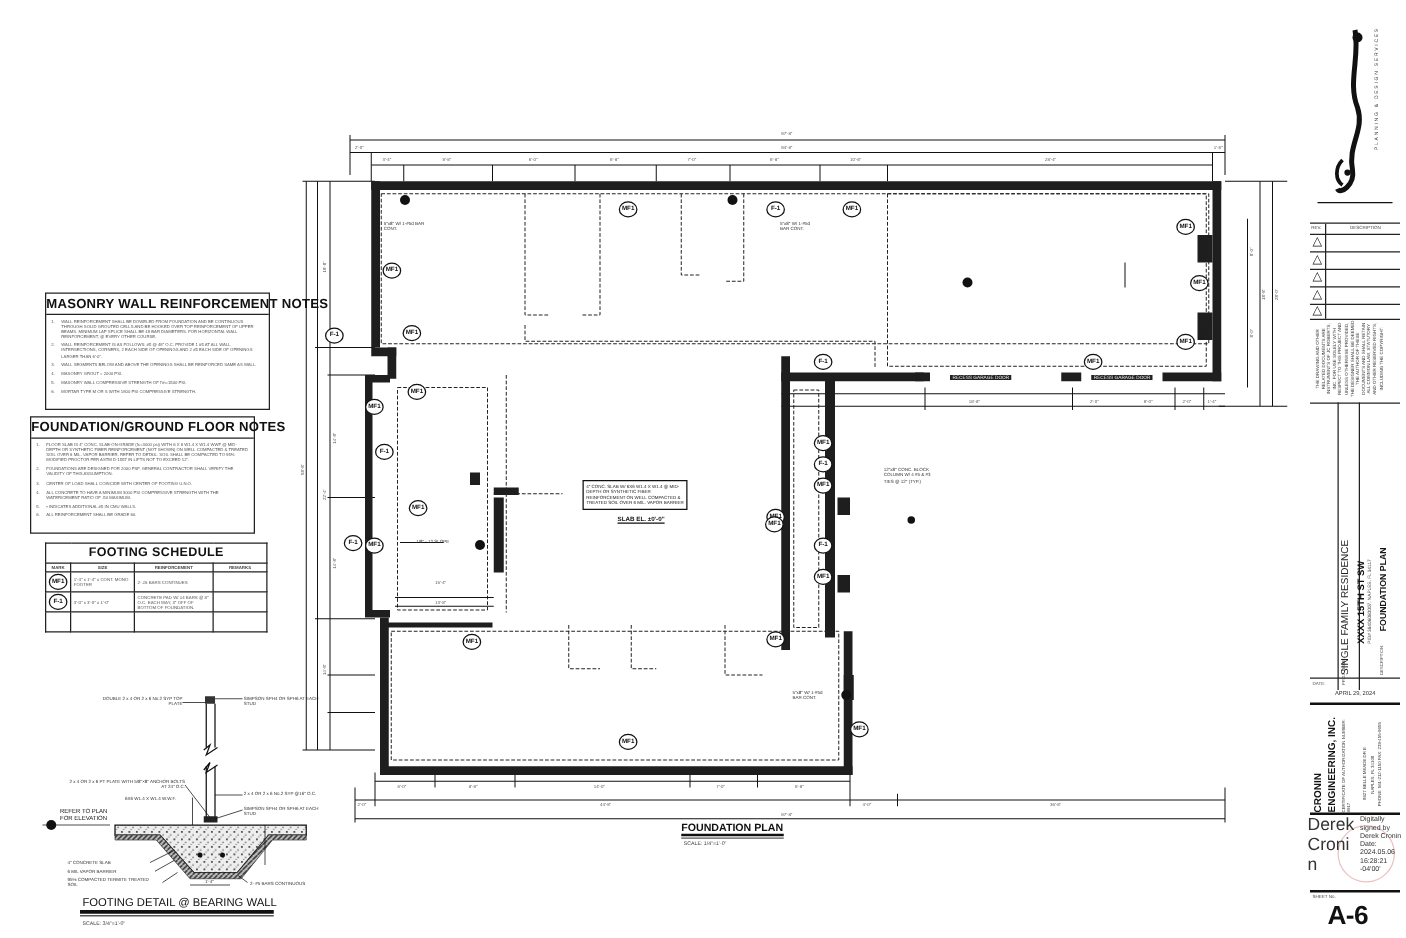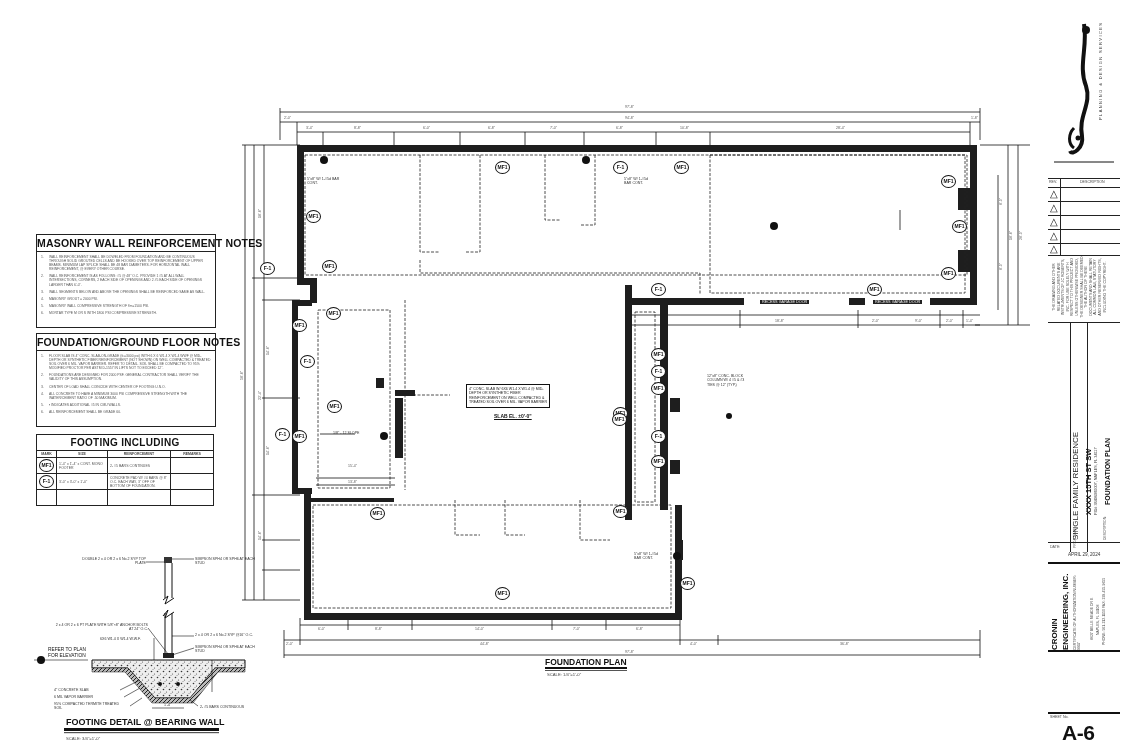--- a/index.html
+++ b/index.html
@@ -50,21 +50,21 @@
         <span class="n">5.</span>
         <span>MASONRY WALL COMPRESSIVE STRENGTH OF f'm=1500 PSI.</span>
       </li>
     <li>
         <span class="n">6.</span>
         <span>MORTAR TYPE M OR S WITH 1800 PSI COMPRESSIVE STRENGTH.</span>
       </li>
   </ul>
 </div>
 
-<div class="notes-box" style="left:36px;top:333px;width:178px;height:92px;">
+<div class="notes-box" style="left:24px;top:333px;width:178px;height:92px;">
   <div class="notes-title">FOUNDATION/GROUND FLOOR NOTES</div>
   <ul class="notes-list">
     <li>
         <span class="n">1.</span>
         <span>FLOOR SLAB IS 4" CONC. SLAB-ON-GRADE (fc=3000 psi) WITH 6 X 6 W1.4 X W1.4 WWF @ MID-DEPTH OR SYNTHETIC FIBER REINFORCEMENT (NOT SHOWN) ON WELL COMPACTED &amp; TREATED SOIL OVER 6 MIL. VAPOR BARRIER. REFER TO DETAIL. SOIL SHALL BE COMPACTED TO 95% MODIFIED PROCTOR PER ASTM D-1557 IN LIFTS NOT TO EXCEED 12".</span>
       </li>
     <li>
         <span class="n">2.</span>
         <span>FOUNDATIONS ARE DESIGNED FOR 2000 PSF. GENERAL CONTRACTOR SHALL VERIFY THE VALIDITY OF THIS ASSUMPTION.</span>
       </li>
@@ -83,21 +83,21 @@
     <li>
         <span class="n">6.</span>
         <span>ALL REINFORCEMENT SHALL BE GRADE 60.</span>
       </li>
   </ul>
 </div>
 
 <table class="fs" style="left:36px;top:434px;width:178px;">
   <tbody>
       <tr>
-        <td colspan="4" class="fs-title">FOOTING INCLUDING</td>
+        <td colspan="4" class="fs-title">FOOTING SCHEDULE</td>
       </tr>
   <tr>
     <th style="width:14px">MARK</th>
     <th style="width:46px">SIZE</th>
     <th style="width:58px">REINFORCEMENT</th>
     <th>REMARKS</th>
   </tr>
   <tr style="height:16px">
     <td style="text-align:center"><span class="tag">MF1</span></td>
     <td>1'-4" x 1'-4" x CONT. MONO FOOTER</td>
@@ -173,21 +173,21 @@
   <div class="small-note" style="left:22px;top:103px;white-space:normal;width:96px;text-align:right;">2 x 4 OR 2 x 6 PT PLATE WITH 5/8"×8" ANCHOR BOLTS AT 24" O.C.</div>
   <div class="small-note" style="left:70px;top:117px;">6X6 W1.4 X W1.4 W.W.F.</div>
   <div class="small-note" style="left:165px;top:113px;white-space:normal;width:62px;">2 x 4 OR 2 x 6 No.2 SYP @16" O.C.</div>
   <div class="small-note" style="left:165px;top:125px;white-space:normal;width:60px;">SIMPSON SPH4 OR SPH6 AT EACH STUD</div>
   <div class="small-note" style="left:18px;top:127px;font-size:4.8px;line-height:5.5px;white-space:normal;width:42px;color:#111;">REFER TO PLAN FOR ELEVATION</div>
   <div class="small-note" style="left:24px;top:168px;">4" CONCRETE SLAB</div>
   <div class="small-note" style="left:24px;top:175px;">6 MIL VAPOR BARRIER</div>
   <div class="small-note" style="left:24px;top:182px;white-space:normal;width:72px;">95% COMPACTED TERMITE TREATED SOIL</div>
   <div class="small-note" style="left:170px;top:185px;">2- #5 BARS CONTINUOUS</div>
   <div class="small-note" style="left:134px;top:183px;">1'-4"</div>
-  <div class="abs" style="left:36px;top:197px;font-size:9px;font-weight:bold;white-space:nowrap;">FOOTING DETAIL @ BEARING WALL</div>
+  <div class="abs" style="left:36px;top:197px;font-size:9px;font-weight:normal;white-space:nowrap;">FOOTING DETAIL @ BEARING WALL</div>
   <div class="abs" style="left:36px;top:216px;font-size:4.2px;color:#444;white-space:nowrap;">SCALE: 3/4"=1'-0"</div>
 </div>
 
 <div class="abs" style="left:240px;top:100px;width:790px;height:560px;">
   <svg width="790" height="560">
     <g stroke="#111" stroke-width="0.8" fill="none">
 
       <line x1="40" y1="12" x2="740" y2="12"></line>
       <line x1="40" y1="8" x2="40" y2="40"></line>
         <line x1="740" y1="8" x2="740" y2="40"></line>
@@ -462,16 +462,31 @@
   <div class="abs" style="left:4px;top:562px;width:72px;height:1.5px;background:#111;"></div>
 
   <div class="rot" style="left:6px;top:650px;font-size:8px;font-weight:bold;">CRONIN</div>
   <div class="rot" style="left:17px;top:650px;font-size:8px;font-weight:bold;">ENGINEERING, INC.</div>
   <div class="rot" style="left:29px;top:650px;font-size:3.5px;color:#444;white-space:normal;width:80px;">CERTIFICATE OF AUTHORIZATION NUMBER: 9917</div>
   <div class="rot" style="left:46px;top:640px;font-size:3.5px;color:#444;">8627 BELLE MEADE DR E</div>
   <div class="rot" style="left:52px;top:635px;font-size:3.5px;color:#444;">NAPLES, FL 34108</div>
   <div class="rot" style="left:58px;top:645px;font-size:3.5px;color:#444;">PHONE: 561-212-1150 FAX: 239-455-9655</div>
   <div class="abs" style="left:4px;top:650px;width:72px;height:1.5px;background:#111;"></div>
 
+  <div class="abs" style="left:2px;top:652px;width:78px;height:70px;">
+    <div class="abs" style="left:24px;top:8px;width:44px;height:44px;border-radius:50%;border:1px solid #d99;opacity:0.6;"></div>
+    <div class="abs" style="left:0;top:0;font-size:14px;color:#333;line-height:15px;">Derek</div>
+    <div class="abs" style="left:0;top:16px;font-size:14px;color:#333;line-height:15px;">Croni</div>
+    <div class="abs" style="left:0;top:32px;font-size:14px;color:#333;line-height:15px;">n</div>
+    <div class="abs" style="left:42px;top:1px;font-size:5.6px;line-height:6.6px;color:#333;white-space:nowrap;">
+      <div>Digitally</div>
+      <div>signed by</div>
+      <div>Derek Cronin</div>
+      <div>Date:</div>
+      <div>2024.05.06</div>
+      <div>16:28:21</div>
+      <div>-04'00'</div>
+    </div>
+  </div>
   <div class="abs" style="left:4px;top:712px;width:72px;height:1.5px;background:#111;"></div>
   <div class="abs" style="left:6px;top:715px;font-size:3.6px;color:#444;">SHEET No.</div>
   <div class="abs" style="left:18px;top:721px;font-size:21px;font-weight:bold;letter-spacing:-0.5px;">A-6</div>
 </div>
 
 </body></html>

